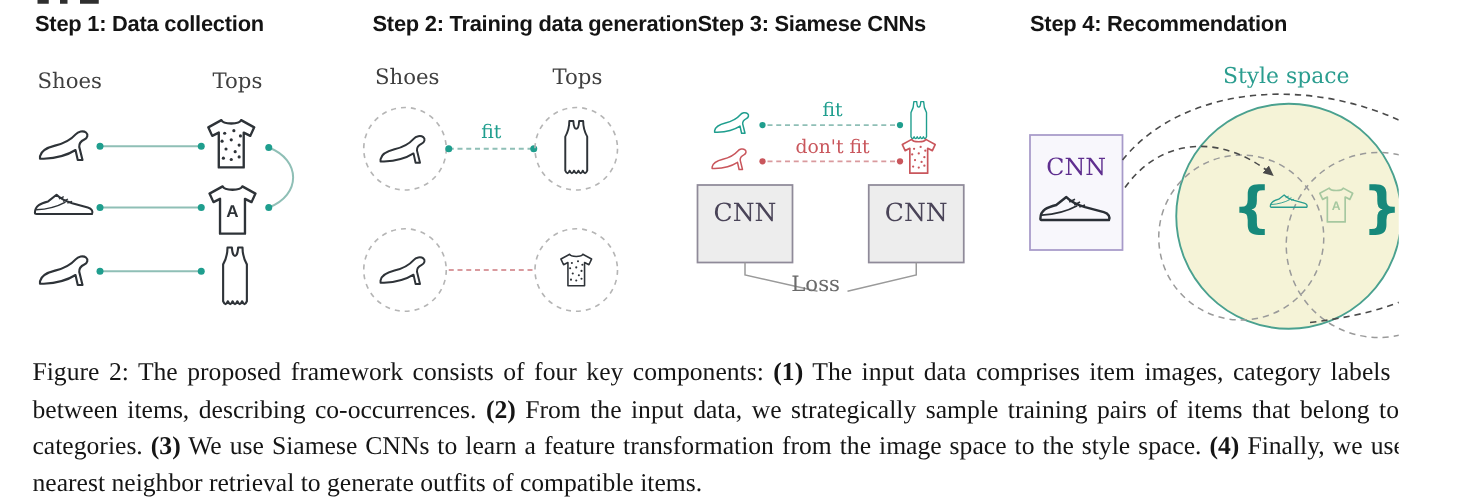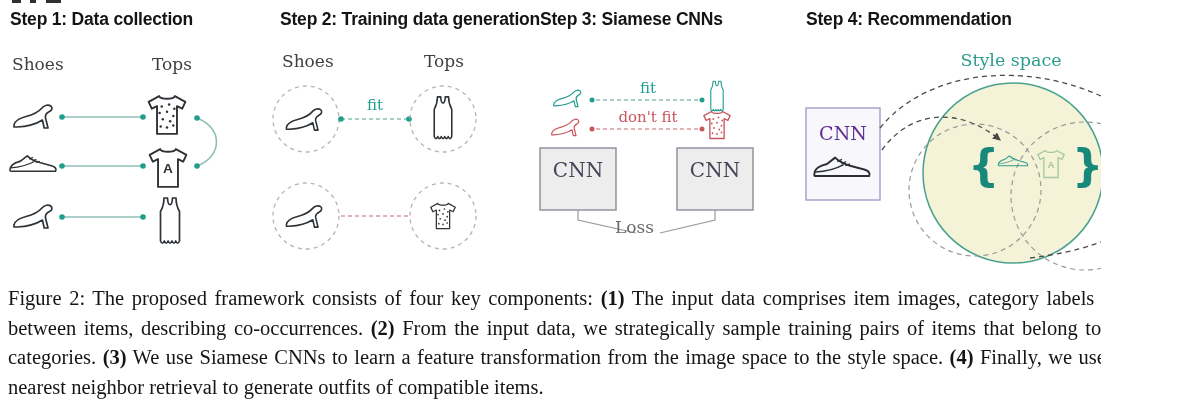--- a/index.html
+++ b/index.html
@@ -1,17 +1,17 @@
 <!DOCTYPE html>
 <html><head>
 <meta charset="utf-8">
 <style>
   html,body{margin:0;padding:0;background:#fff;}
   .page{position:relative;width:1101px;height:400px;background:#fff;overflow:hidden;
-        font-family:"Liberation Sans",sans-serif;}
+        font-family:"Liberation Sans",sans-serif;margin-left:18px;}
   .diagram{position:absolute;top:0;left:0;}
   .step-title{font-family:"Liberation Sans",sans-serif;font-weight:800;font-size:17.5px;
               fill:#141414;letter-spacing:-0.2px;}
   .col-label{font-family:"DejaVu Serif","Liberation Serif",serif;font-size:17px;fill:#3f3f3f;}
   .fit-label{font-family:"DejaVu Serif","Liberation Serif",serif;font-size:15px;fill:#1f9e8e;}
   .dontfit-label{font-family:"DejaVu Serif","Liberation Serif",serif;font-size:15px;fill:#c9565c;}
   .cnn-label{font-family:"DejaVu Serif","Liberation Serif",serif;font-size:20px;fill:#4a4458;}
   .cnn-label-purple{font-family:"DejaVu Serif","Liberation Serif",serif;font-size:19px;fill:#5f2f8f;}
   .loss-label{font-family:"DejaVu Serif","Liberation Serif",serif;font-size:17px;fill:#6a6a6a;}
   .style-label{font-family:"DejaVu Serif","Liberation Serif",serif;font-size:17.5px;fill:#2a9d8f;}

